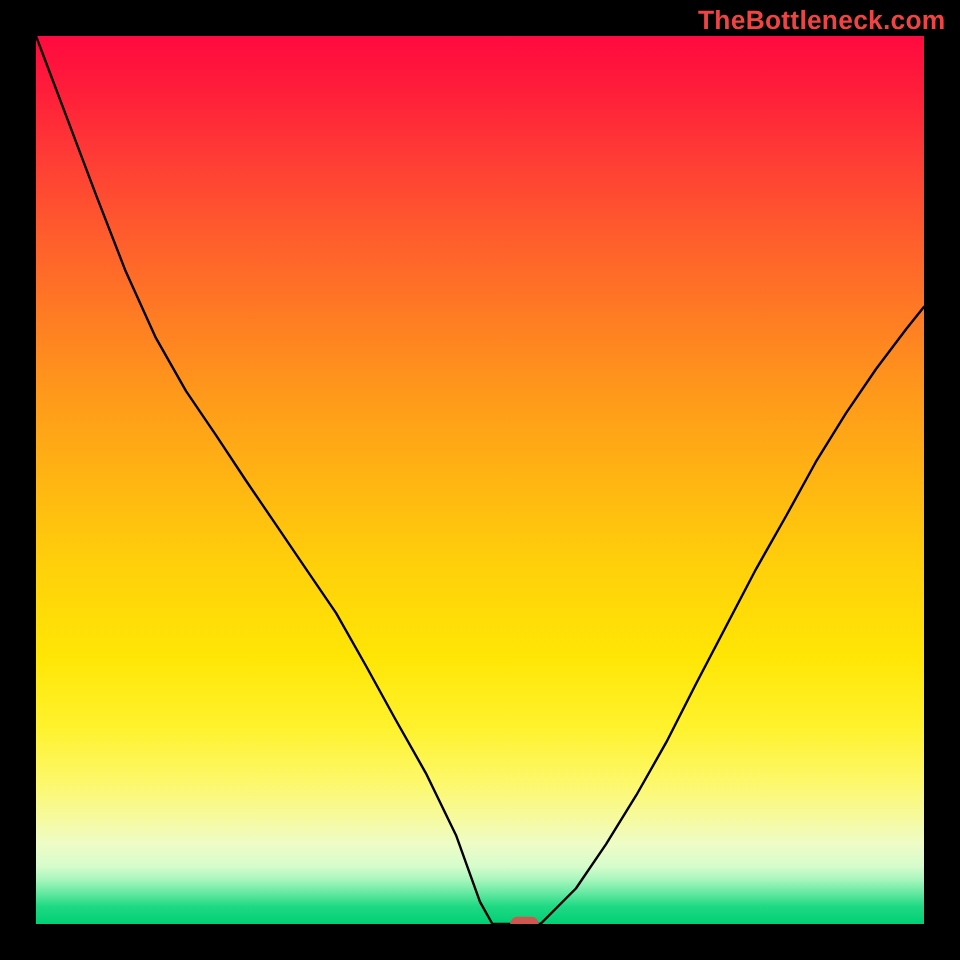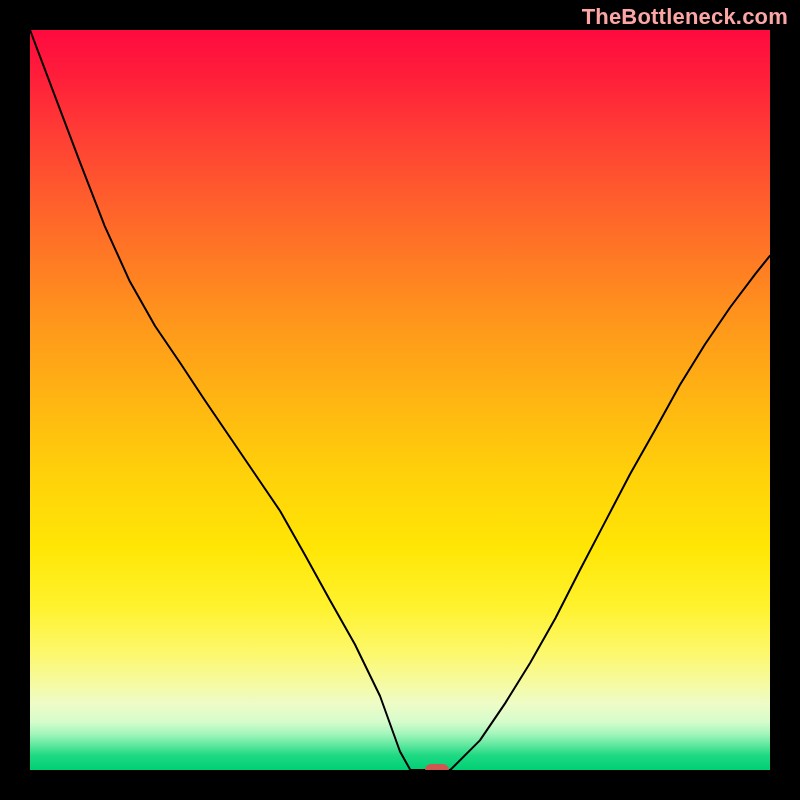--- a/index.html
+++ b/index.html
@@ -14,21 +14,21 @@
   .outer {
     position: relative;
     width: 800px;
     height: 800px;
     background: #000;
   }
   .watermark {
     position: absolute;
     top: 4px;
     right: 12px;
-    color: #fca5a5;
+    color: #ef4444;
     font-size: 22px;
     font-weight: 600;
     letter-spacing: 0.2px;
     user-select: none;
   }
   .plot {
     position: absolute;
     left: 30px;
     top: 30px;
     width: 740px;

